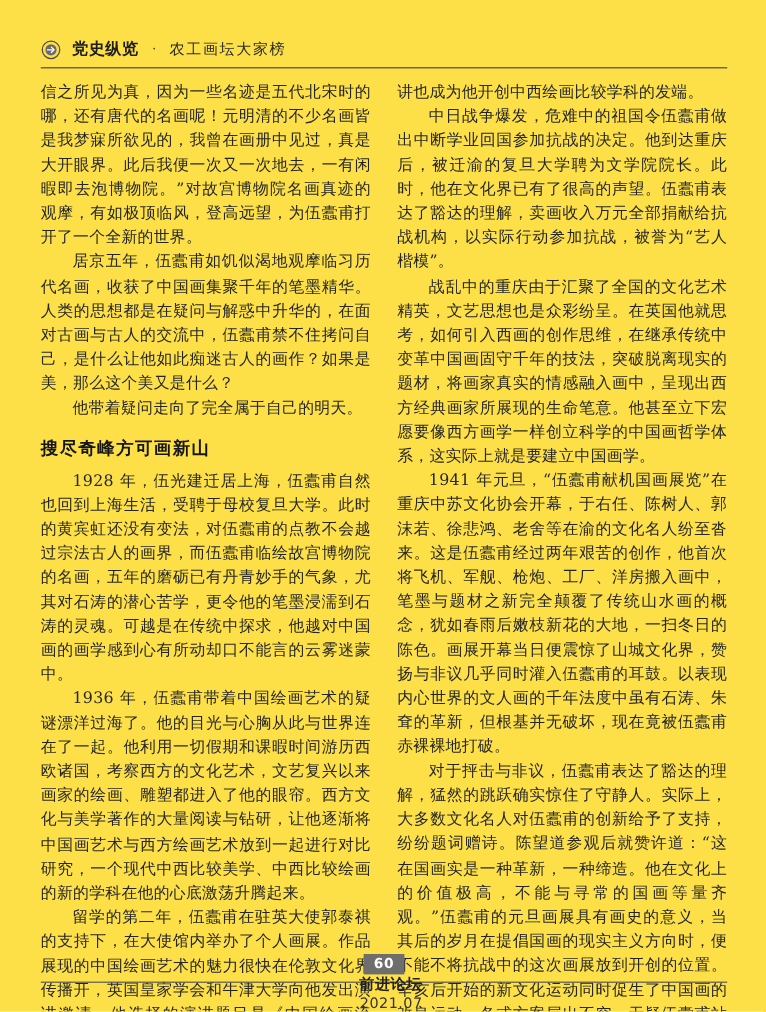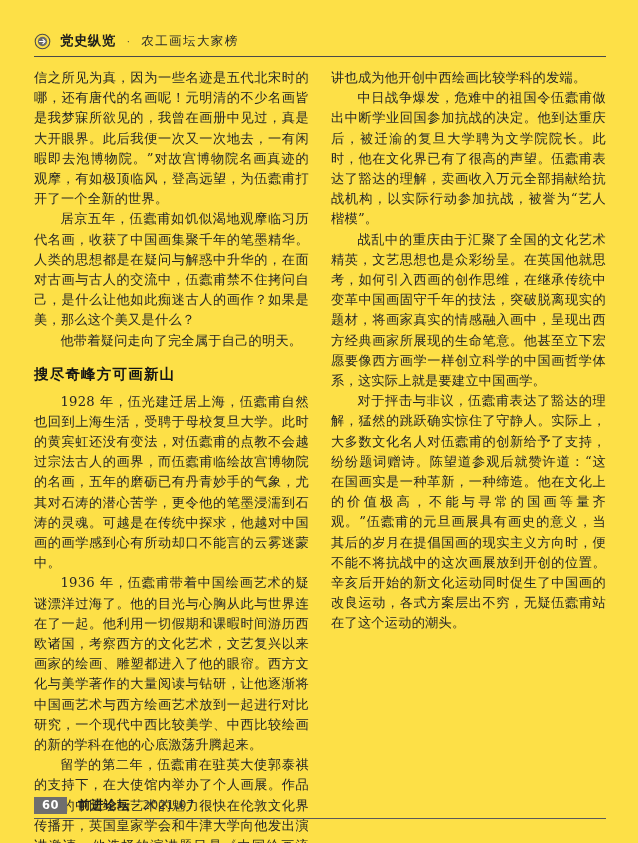--- a/index.html
+++ b/index.html
@@ -150,21 +150,21 @@
   }
   .footer-rule {
     position: absolute;
     left: 34px;
     bottom: 24px;
     width: 572px;
     height: 0;
     border-top: 1px solid #5a5a5a;
     z-index: 0;
   }
-  .footer { z-index: 1; }
+  .footer { z-index: 1; flex-direction: column; }
 </style>
 </head>
 <body>
 
 <div class="page">
 
   <div class="running-head">
     <svg class="head-logo" viewBox="0 0 24 24">
       <circle cx="12" cy="12" r="10.3" fill="none" stroke="#4d4d4d" stroke-width="1.5"></circle>
       <circle cx="12" cy="12" r="6.6" fill="#6a6a6a"></circle>
@@ -186,20 +186,21 @@
       <h2 class="sec-heading">搜尽奇峰方可画新山</h2>
       <p class="body-par">1928 年，伍光建迁居上海，伍蠹甫自然也回到上海生活，受聘于母校复旦大学。此时的黄宾虹还没有变法，对伍蠹甫的点教不会越过宗法古人的画界，而伍蠹甫临绘故宫博物院的名画，五年的磨砺已有丹青妙手的气象，尤其对石涛的潜心苦学，更令他的笔墨浸濡到石涛的灵魂。可越是在传统中探求，他越对中国画的画学感到心有所动却口不能言的云雾迷蒙中。</p>
       <p class="body-par">1936 年，伍蠹甫带着中国绘画艺术的疑谜漂洋过海了。他的目光与心胸从此与世界连在了一起。他利用一切假期和课暇时间游历西欧诸国，考察西方的文化艺术，文艺复兴以来画家的绘画、雕塑都进入了他的眼帘。西方文化与美学著作的大量阅读与钻研，让他逐渐将中国画艺术与西方绘画艺术放到一起进行对比研究，一个现代中西比较美学、中西比较绘画的新的学科在他的心底激荡升腾起来。</p>
       <p class="body-par">留学的第二年，伍蠹甫在驻英大使郭泰祺的支持下，在大使馆内举办了个人画展。作品展现的中国绘画艺术的魅力很快在伦敦文化界传播开，英国皇家学会和牛津大学向他发出演讲邀请。他选择的演讲题目是《中国绘画流派》。为了让听众明了中国绘画艺术，他当然要在演讲中融入来欧洲后思考的中西绘画比较的成果，如此，这个演</p>
     </div>
 
     <div class="col">
       <p class="body-par no-indent">讲也成为他开创中西绘画比较学科的发端。</p>
       <p class="body-par">中日战争爆发，危难中的祖国令伍蠹甫做出中断学业回国参加抗战的决定。他到达重庆后，被迁渝的复旦大学聘为文学院院长。此时，他在文化界已有了很高的声望。伍蠹甫表达了豁达的理解，卖画收入万元全部捐献给抗战机构，以实际行动参加抗战，被誉为“艺人楷模”。</p>
       <p class="body-par">战乱中的重庆由于汇聚了全国的文化艺术精英，文艺思想也是众彩纷呈。在英国他就思考，如何引入西画的创作思维，在继承传统中变革中国画固守千年的技法，突破脱离现实的题材，将画家真实的情感融入画中，呈现出西方经典画家所展现的生命笔意。他甚至立下宏愿要像西方画学一样创立科学的中国画哲学体系，这实际上就是要建立中国画学。</p>
+      <p class="body-par">1941 年元旦，“伍蠹甫献机国画展览”在重庆中苏文化协会开幕，于右任、陈树人、郭沫若、徐悲鸿、老舍等在渝的文化名人纷至沓来。这是伍蠹甫经过两年艰苦的创作，他首次将飞机、军舰、枪炮、工厂、洋房搬入画中，笔墨与题材之新完全颠覆了传统山水画的概念，犹如春雨后嫩枝新花的大地，一扫冬日的陈色。画展开幕当日便震惊了山城文化界，赞扬与非议几乎同时灌入伍蠹甫的耳鼓。以表现内心世界的文人画的千年法度中虽有石涛、朱耷的革新，但根基并无破坏，现在竟被伍蠹甫赤裸裸地打破。</p>
       <p class="body-par">对于抨击与非议，伍蠹甫表达了豁达的理解，猛然的跳跃确实惊住了守静人。实际上，大多数文化名人对伍蠹甫的创新给予了支持，纷纷题词赠诗。陈望道参观后就赞许道：“这在国画实是一种革新，一种缔造。他在文化上的价值极高，不能与寻常的国画等量齐观。”伍蠹甫的元旦画展具有画史的意义，当其后的岁月在提倡国画的现实主义方向时，便不能不将抗战中的这次画展放到开创的位置。辛亥后开始的新文化运动同时促生了中国画的改良运动，各式方案层出不穷，无疑伍蠹甫站在了这个运动的潮头。</p>
 
     </div>
 
   </div>
 
   <div class="footer-rule"></div>
   <div class="footer">
     <span class="folio-box">60</span>
     <span class="footer-mag">前进论坛</span>

